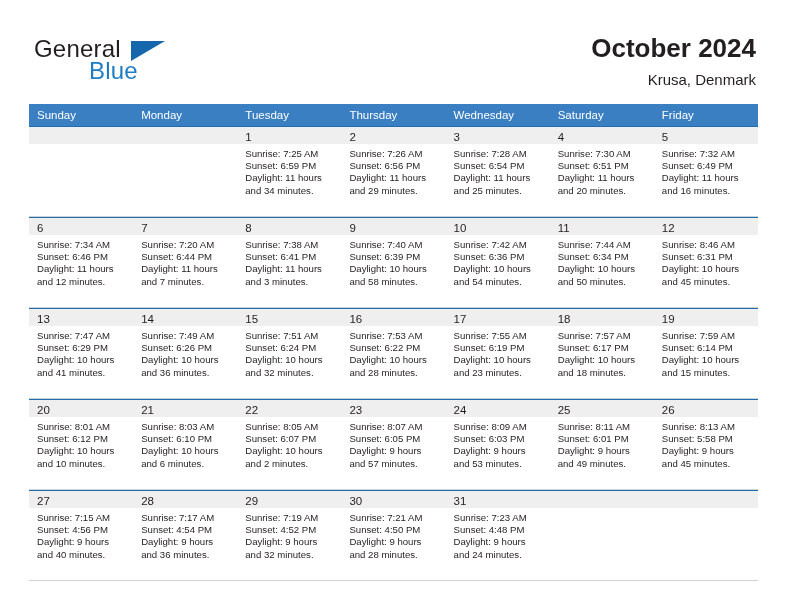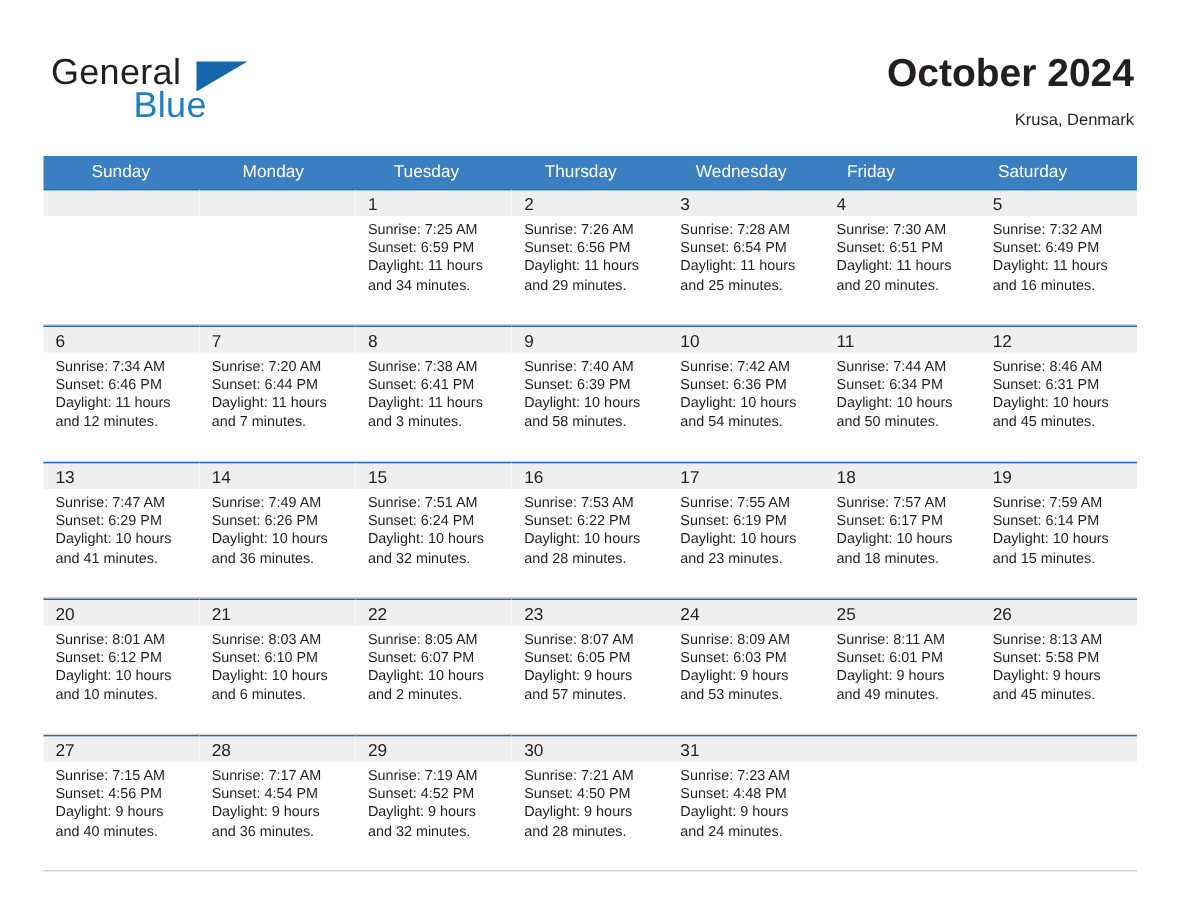--- a/index.html
+++ b/index.html
@@ -71,39 +71,38 @@
     text-align: right;
   }
   .cal-title {
     font-size: 26px;
     color: #231f20;
     line-height: 32px;
     white-space: nowrap;
     font-weight: bold;
   }
   .cal-subtitle {
-    font-size: 11px;
+    font-size: 15px;
     color: #231f20;
     line-height: 22px;
     margin-top: 5px;
     white-space: nowrap;
   }
 
   
   .calendar {
     position: absolute;
     left: 29px;
     top: 104px;
     width: 729px;
   }
   .weekdays {
     display: flex;
     background: #3a7fc1;
     height: 22px;
-    padding-left: 24px;
   }
   .weekday {
     flex: 1 1 0;
     color: #ffffff;
     font-size: 11.5px;
     line-height: 22px;
     padding-left: 8px;
     box-sizing: border-box;
     white-space: nowrap;
     overflow: hidden;
@@ -167,22 +166,22 @@
   </div>
 
   <div class="calendar">
 
     <div class="weekdays">
       <div class="weekday">Sunday</div>
       <div class="weekday">Monday</div>
       <div class="weekday">Tuesday</div>
       <div class="weekday">Thursday</div>
       <div class="weekday">Wednesday</div>
+      <div class="weekday">Saturday</div>
       <div class="weekday">Friday</div>
-      <div class="weekday">Saturday</div>
     </div>
 
     <div id="weeks-container">
         <div class="week first">
           <div class="day empty">
             <div class="datebar"><span class="daynum"></span></div>
           </div>
           <div class="day empty">
             <div class="datebar"><span class="daynum"></span></div>
           </div>

